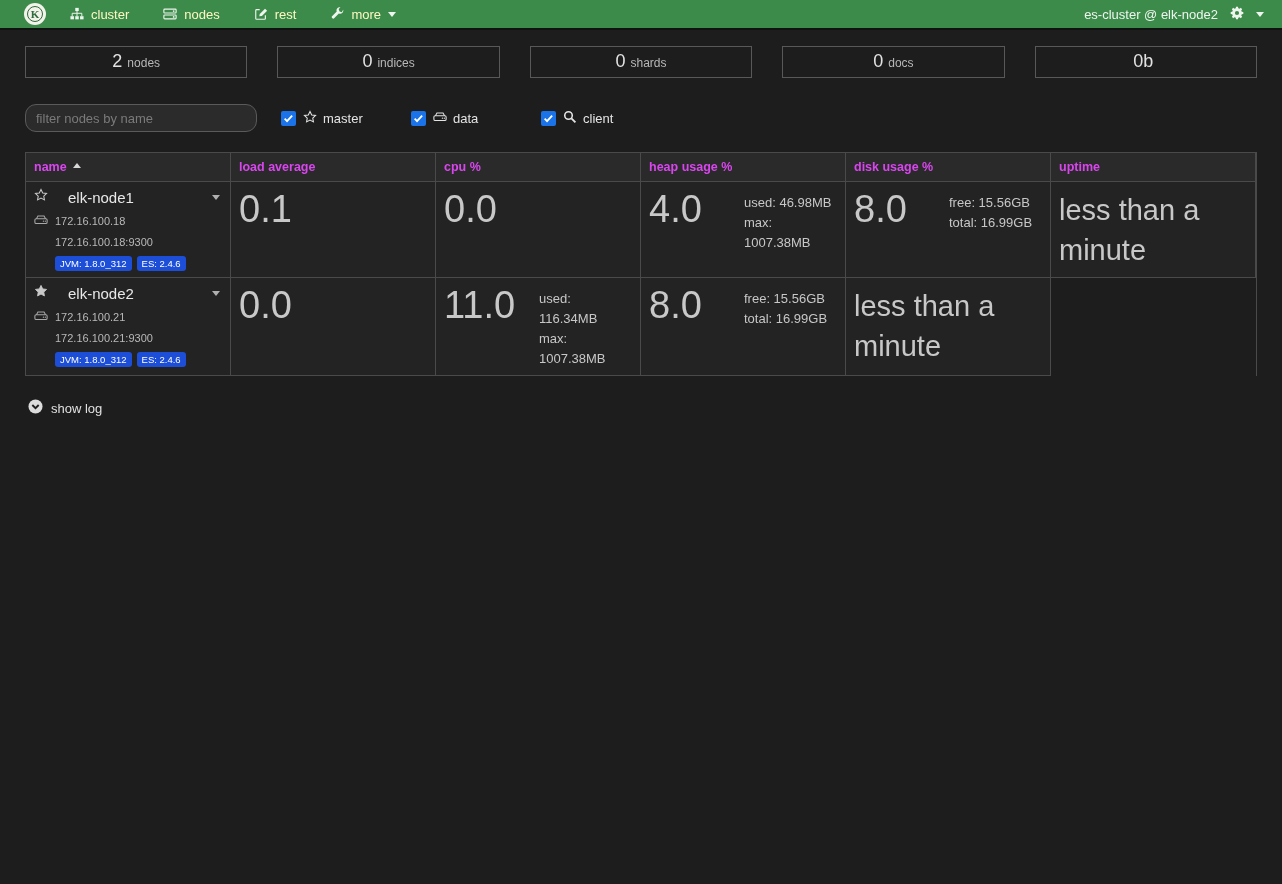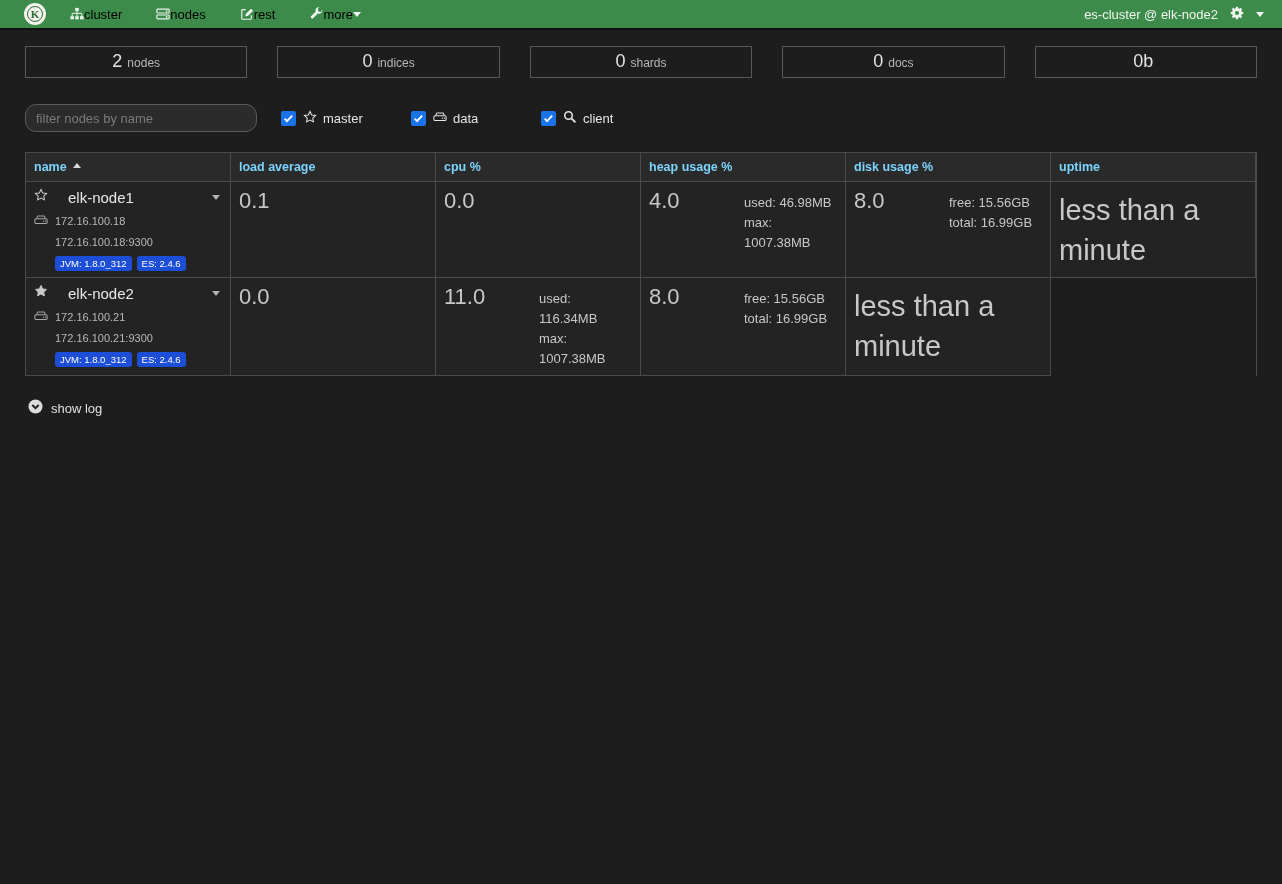--- a/index.html
+++ b/index.html
@@ -3,21 +3,21 @@
 <meta charset="utf-8">
 <style>
   * { margin:0; padding:0; box-sizing:border-box; }
   html,body { width:1282px; height:884px; background:#1d1d1d; font-family:"Liberation Sans", sans-serif; overflow:hidden; }
 
   
   .navbar { height:30px; background:#3d8b4b; border-bottom:2px solid #0e130f; display:flex; align-items:center; padding:0 18px 0 24px; color:#eef5ee; }
   .logo { width:22px; height:22px; border-radius:50%; background:#f2f3ea; display:flex; align-items:center; justify-content:center; margin-right:24px; cursor:pointer; }
   .logo-inner { width:16px; height:16px; border-radius:50%; border:1.5px solid #2f6b3c; color:#2f6b3c; font-size:11px; font-weight:bold; display:flex; align-items:center; justify-content:center; font-family:"Liberation Serif", serif; }
   .nav-items { display:flex; align-items:center; gap:34px; }
-  .nav-item { display:flex; align-items:center; font-size:13px; color:#000000; cursor:pointer; }
+  .nav-item { display:flex; align-items:center; gap:7px; font-size:13px; color:#fef9c3; cursor:pointer; }
   .nav-item svg { display:block; }
   .navbar-right { margin-left:auto; display:flex; align-items:center; gap:12px; font-size:13px; }
   .caret-down { width:0; height:0; border-left:4px solid transparent; border-right:4px solid transparent; border-top:5px solid #eef5ee; display:inline-block; }
 
   
   .main { padding:16px 25px 0 25px; }
 
   
   .stats-row { display:flex; gap:30px; margin-bottom:26px; }
   .stat-box { flex:1; height:32px; border:1px solid #585858; display:flex; align-items:baseline; justify-content:center; gap:5px; padding-top:4px; }
@@ -29,36 +29,36 @@
   .filter-input { width:232px; height:28px; background:#2b2b2b; border:1px solid #5a5a5a; border-radius:11px; color:#cccccc; font-size:13px; padding:0 10px; outline:none; }
   .filter-input::placeholder { color:#7a7a7a; }
   .checkbox-group { display:flex; align-items:center; gap:7px; margin-left:24px; width:106px; cursor:pointer; }
   .checkbox { width:15px; height:15px; background:#1a73e8; border-radius:2px; display:flex; align-items:center; justify-content:center; flex:0 0 auto; }
   .checkbox svg { display:block; }
   .checkbox-label { font-size:13px; color:#e4e4e4; display:flex; align-items:center; gap:6px; }
 
   
   .node-table { border:1px solid #4a4a4a; border-bottom:none; }
   .t-row { display:grid; grid-template-columns:repeat(6,1fr); }
-  .t-head .t-cell { background:#2a2a2a; font-size:12.5px; font-weight:bold; color:#7dd3fc; padding:7px 8px; display:flex; align-items:center; gap:6px; cursor:pointer; }
+  .t-head .t-cell { background:#2a2a2a; font-size:12.5px; font-weight:bold; color:#d946ef; padding:7px 8px; display:flex; align-items:center; gap:6px; cursor:pointer; }
   .t-cell { border-right:1px solid #4a4a4a; border-bottom:1px solid #4a4a4a; }
   .t-cell:last-child {}
   .t-body .t-cell { background:#232323; min-height:90px; padding:6px 8px; }
   .sort-caret { width:0; height:0; border-left:4px solid transparent; border-right:4px solid transparent; border-bottom:5px solid #d8d8d8; display:inline-block; margin-bottom:3px; }
 
   
   .name-line { display:flex; align-items:center; gap:20px; }
   .node-name { font-size:15px; color:#e8e8e8; }
   .node-caret { margin-left:auto; width:0; height:0; border-left:4px solid transparent; border-right:4px solid transparent; border-top:5px solid #b0b0b0; cursor:pointer; margin-right:2px; }
   .addr-line { display:flex; align-items:center; gap:7px; margin-top:7px; font-size:11px; color:#b9b9b9; }
   .addr-line.indent { padding-left:21px; }
   .badge-line { display:flex; gap:5px; margin-top:8px; padding-left:21px; }
   .badge { background:#1d4ed8; color:#fff; font-size:9.5px; padding:2px 5px; border-radius:3px; white-space:nowrap; }
 
-  .big-num { font-size:22px; color:#c8c8c8; line-height:1.15; }
+  .big-num { font-size:38px; color:#c8c8c8; line-height:1.15; }
   .metric-cell { display:flex; align-items:flex-start; }
   .metric-cell .big-num { width:95px; flex:0 0 auto; }
   .metric-details { font-size:13px; color:#c7c7c7; line-height:20px; padding-top:5px; }
   .uptime-text { font-size:29px; color:#c8c8c8; line-height:40px; padding-top:2px; }
 
   
   .show-log { display:flex; align-items:center; gap:8px; margin:23px 0 0 3px; cursor:pointer; }
   .show-log-label { font-size:13px; color:#e0e0e0; }
 </style>
 </head>

